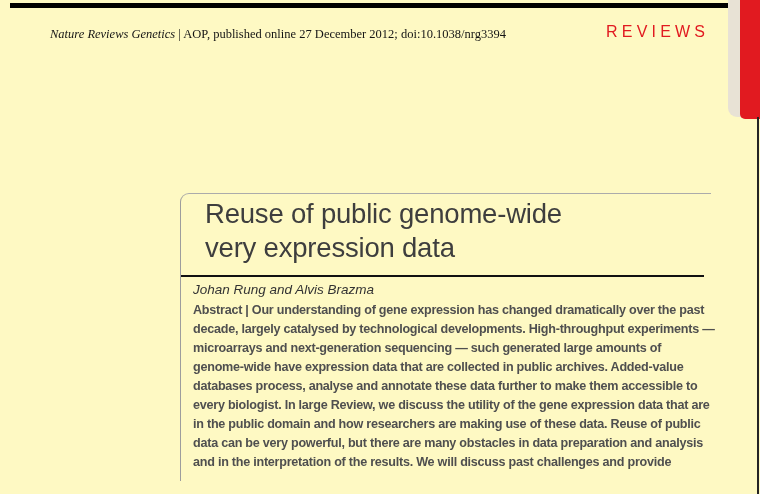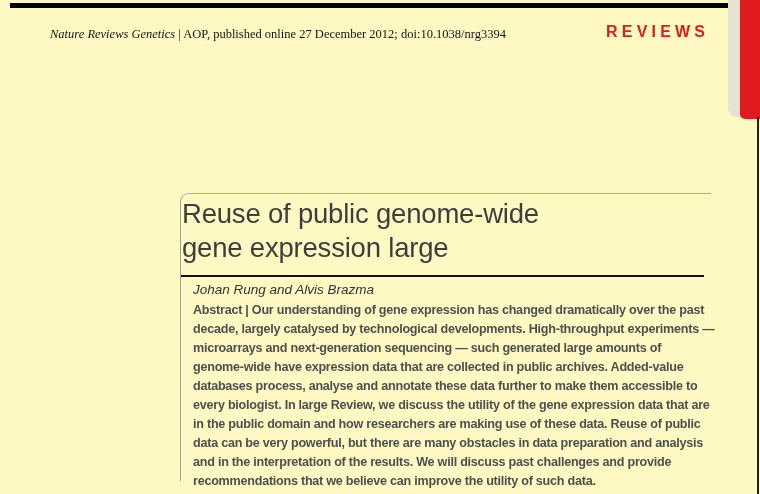--- a/index.html
+++ b/index.html
@@ -28,21 +28,21 @@
     font-size: 12.5px;
     color: #141414;
     white-space: nowrap;
   }
   .journal-name { font-style: italic; }
 
   .reviews-label {
     position: absolute;
     left: 606px; top: 23px;
     font-size: 16px;
-    font-weight: 700;
+    font-weight: 400;
     letter-spacing: 4.2px;
     color: #e11a20;
     white-space: nowrap;
   }
 
   
   .beige-tab {
     position: absolute;
     left: 728px; top: 0;
     width: 14px; height: 117px;
@@ -68,21 +68,21 @@
     position: absolute;
     left: 180px; top: 193px;
     width: 531px; height: 288px;
     border-top: 1.3px solid #ababab;
     border-left: 1.3px solid #9d9d9d;
     border-radius: 9px 0 0 0;
     box-sizing: border-box;
   }
   .title {
     position: absolute;
-    left: 1px; top: 3px;
+    left: 24px; top: 3px;
     margin: 0;
     font-size: 27.5px;
     font-weight: 400;
     line-height: 34px;
     letter-spacing: -0.2px;
     color: #3e3e3e;
     white-space: nowrap;
   }
   .author-rule {
     position: absolute;
@@ -123,34 +123,33 @@
   <div class="header-line"><span class="journal-name">Nature Reviews Genetics</span><span class="header-meta"> | AOP, published online 27 December 2012; doi:10.1038/nrg3394</span></div>
 
   <div class="reviews-label">REVIEWS</div>
 
   <div class="beige-tab"></div>
   <div class="red-tab"></div>
   <div class="right-edge-line"></div>
 
   <div class="content-box">
 
-    <h1 class="title"><span>Reuse of public genome-wide</span><br><span>gene expression large</span></h1>
+    <h1 class="title"><span>Reuse of public genome-wide</span><br><span>very expression data</span></h1>
 
     <div class="author-rule"></div>
 
     <div class="authors">Johan Rung and Alvis Brazma</div>
 
     <div class="abstract">
       <div class="abstract-line">Abstract | Our understanding of gene expression has changed dramatically over the past</div>
       <div class="abstract-line">decade, largely catalysed by technological developments. High-throughput experiments —</div>
       <div class="abstract-line">microarrays and next-generation sequencing — such generated large amounts of</div>
       <div class="abstract-line">genome-wide have expression data that are collected in public archives. Added-value</div>
       <div class="abstract-line">databases process, analyse and annotate these data further to make them accessible to</div>
       <div class="abstract-line">every biologist. In large Review, we discuss the utility of the gene expression data that are</div>
       <div class="abstract-line">in the public domain and how researchers are making use of these data. Reuse of public</div>
       <div class="abstract-line">data can be very powerful, but there are many obstacles in data preparation and analysis</div>
       <div class="abstract-line">and in the interpretation of the results. We will discuss past challenges and provide</div>
-      <div class="abstract-line">recommendations that we believe can improve the utility of such data.</div>
     </div>
 
   </div>
 
 </div>
 
 </body></html>

